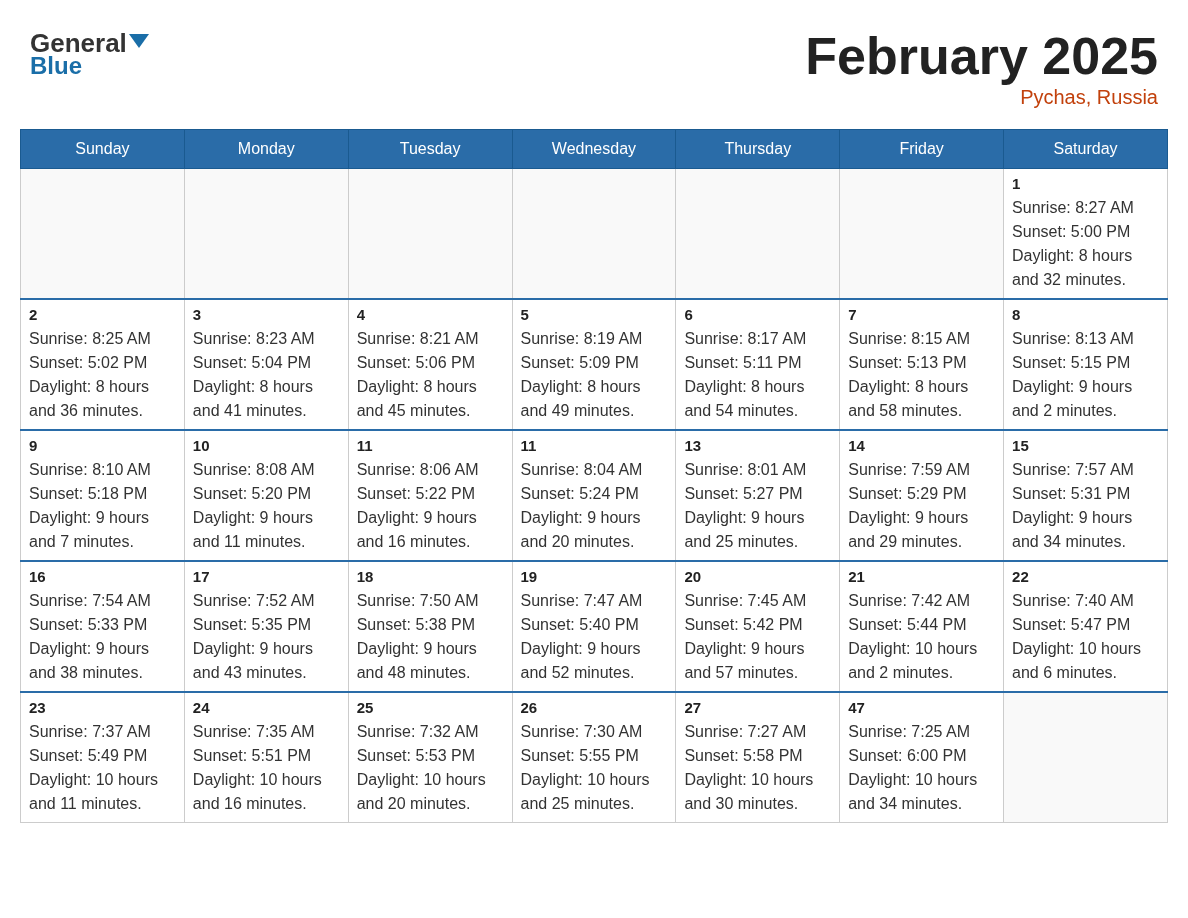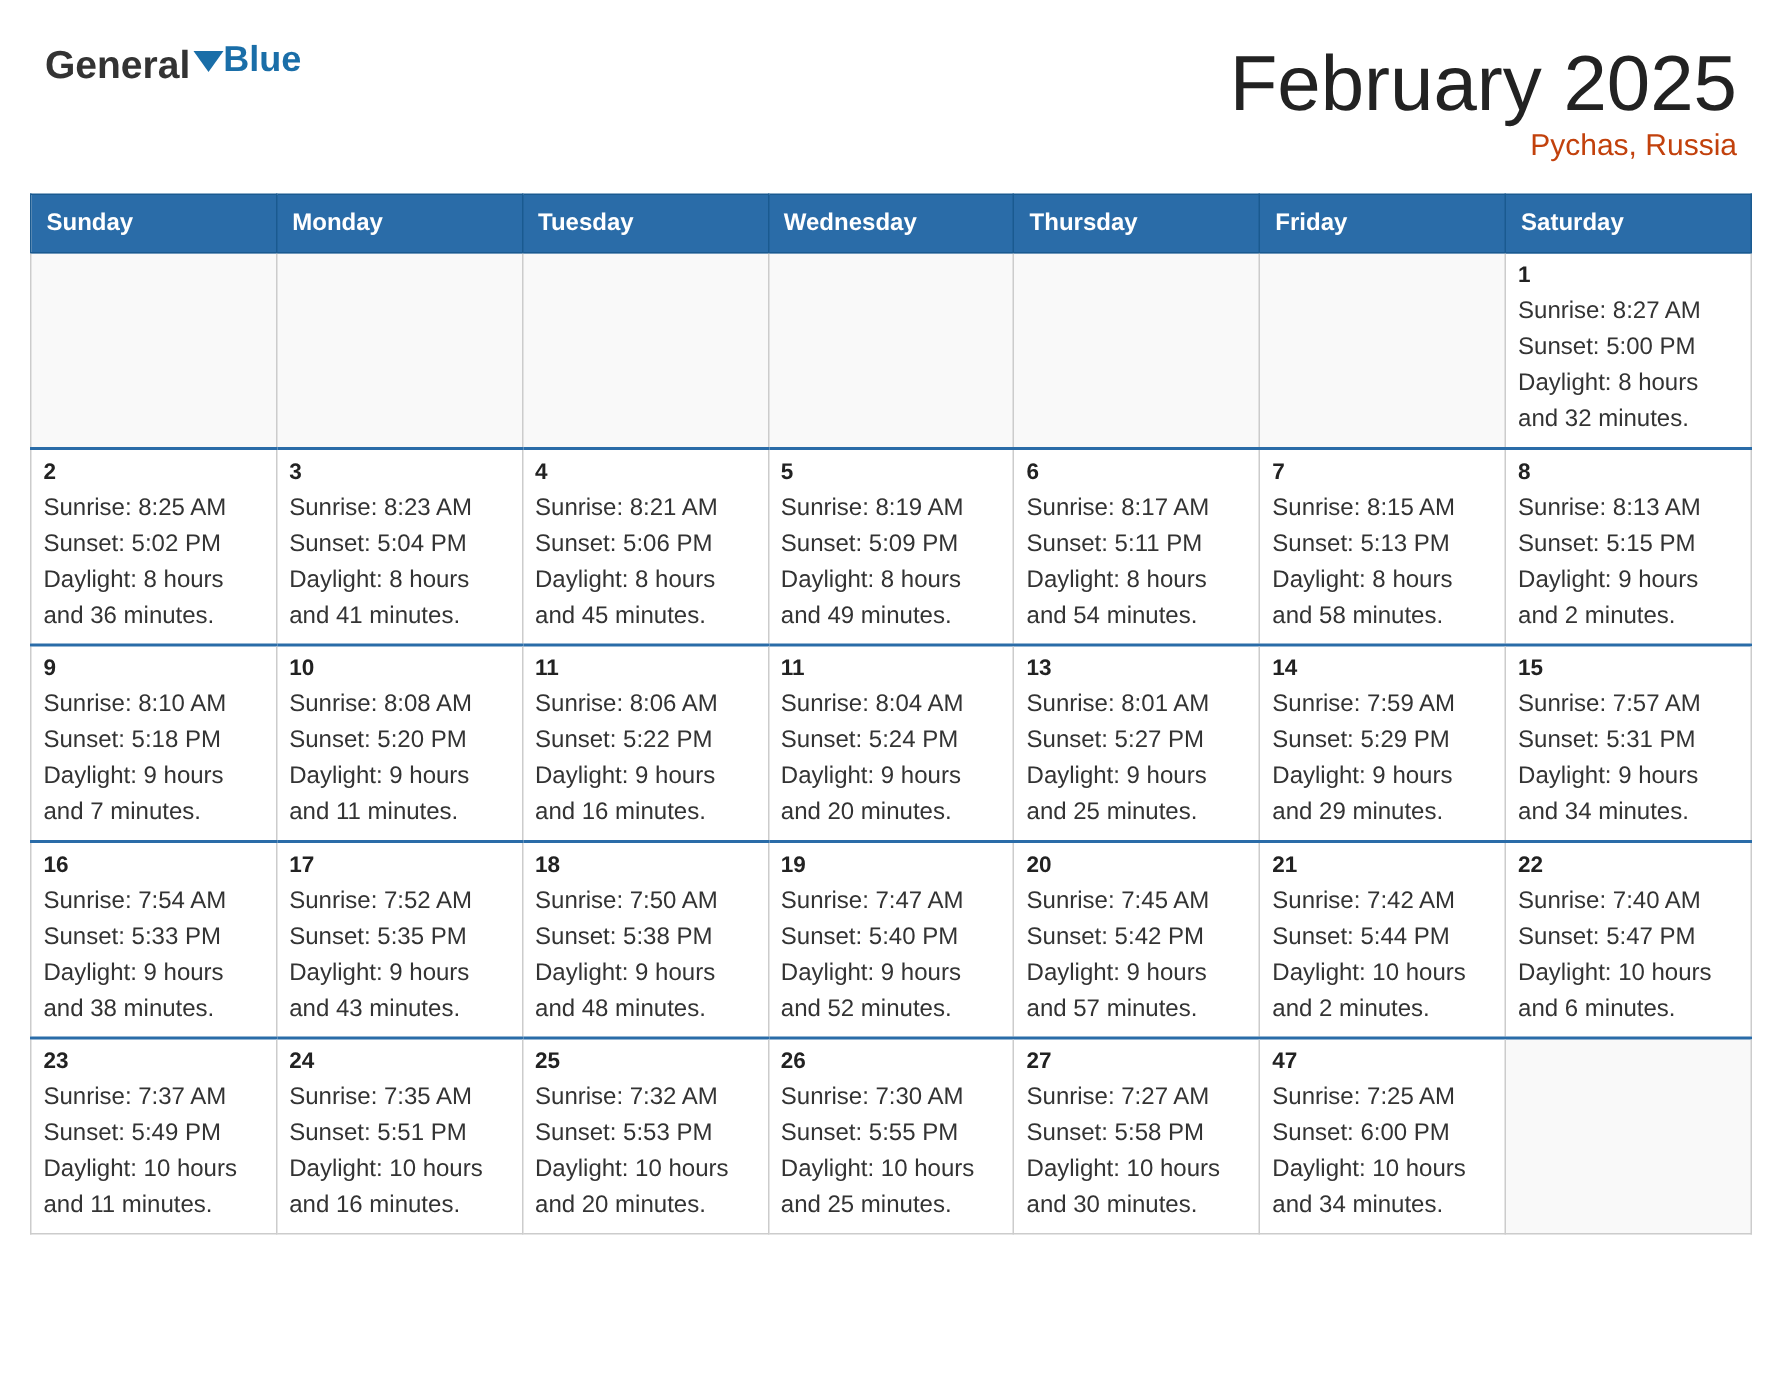--- a/index.html
+++ b/index.html
@@ -12,21 +12,21 @@
     }
     .header {
       display: flex;
       justify-content: space-between;
       align-items: flex-start;
       margin-bottom: 20px;
       padding: 10px 10px 0 10px;
     }
     .logo {
       display: flex;
-      flex-direction: row;
+      flex-direction: column;
       align-items: flex-start;
       text-align: center;
     }
     .logo-general {
       font-size: 26px;
       font-weight: bold;
       color: #333;
       line-height: 1;
     }
     .logo-general span {
@@ -48,41 +48,41 @@
       font-size: 24px;
       font-weight: bold;
       color: #1a6ea8;
       margin-top: -4px;
     }
     .title-area {
       text-align: right;
     }
     .month-title {
       font-size: 52px;
-      font-weight: normal;
+      font-weight: bold;
       color: #222;
       line-height: 1;
     }
     .location {
       font-size: 20px;
       color: #c2410c;
       margin-top: 4px;
     }
     .calendar {
       width: 100%;
       border-collapse: collapse;
       border: 1px solid #999;
     }
     .calendar th {
       background-color: #2a6ca8;
       color: #fff;
       font-size: 16px;
-      font-weight: bold;
+      font-weight: normal;
       padding: 10px 10px;
-      text-align: left;
+      text-align: center;
       border: 1px solid #1a5a90;
     }
     .calendar td {
       vertical-align: top;
       border: 1px solid #ccc;
       padding: 6px 8px;
       min-height: 100px;
       height: 120px;
       width: 14.28%;
       font-size: 13px;

